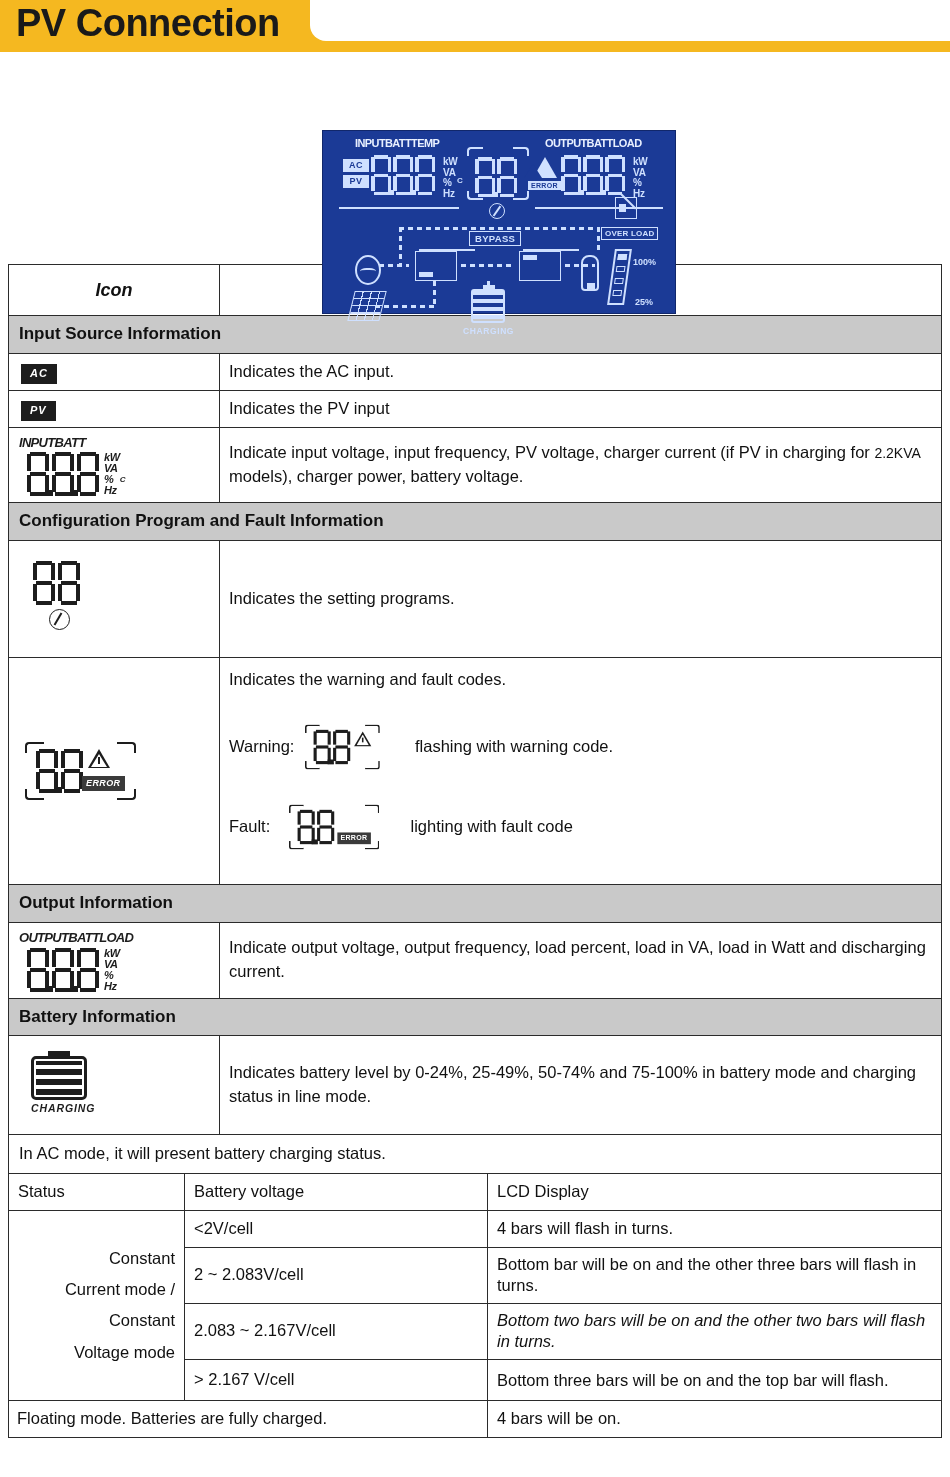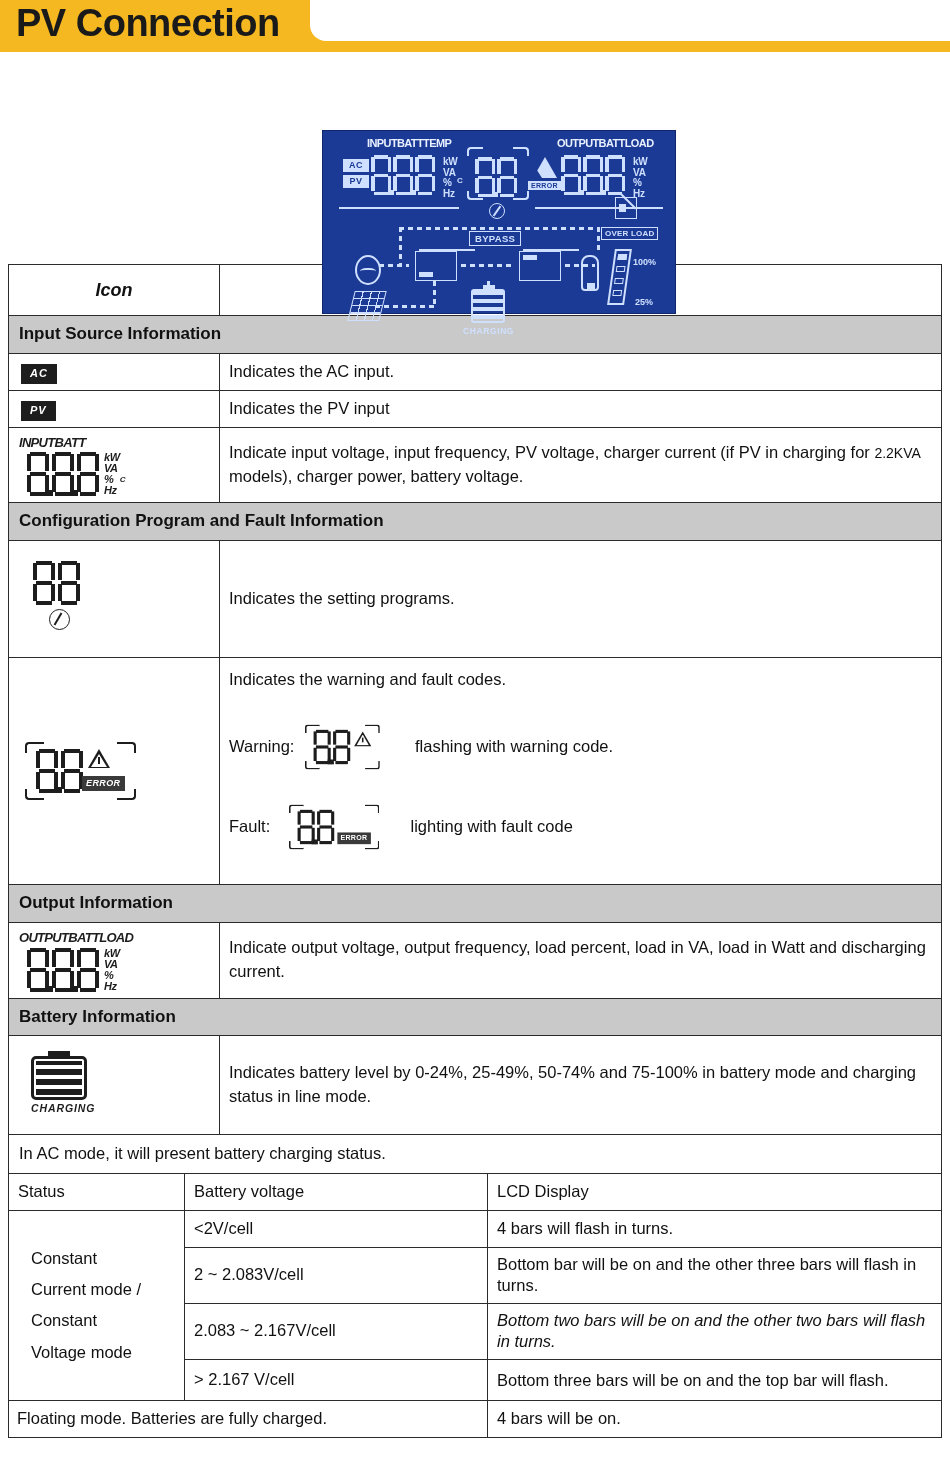--- a/index.html
+++ b/index.html
@@ -27,21 +27,21 @@
 
   
   .lcd-wrap{position:relative;width:950px;height:212px;}
   .lcd{
     position:absolute;left:322px;top:78px;width:354px;height:184px;
     background:#1B3A96;border:1px solid #11276b;
     box-sizing:border-box;
   }
   .lcd *{box-sizing:border-box;}
   .lcd-txt{color:#e9f0ff;font-weight:bold;font-family:"Liberation Sans", sans-serif;}
-  .lbl-row{position:absolute;top:6px;left:12px;width:100%;height:14px;}
+  .lbl-row{position:absolute;top:6px;left:0;width:100%;height:14px;}
   .lbl-input{position:absolute;left:32px;top:0;font-size:11px;letter-spacing:-0.6px;}
   .lbl-output{position:absolute;left:222px;top:0;font-size:11px;letter-spacing:-0.6px;}
 
   .seg-group{position:absolute;}
   .digit{
     display:inline-block;width:20px;height:40px;position:relative;margin-right:2px;vertical-align:top;
   }
   .digit i{position:absolute;background:#cfe0ff;display:block;}
   .seg-a{left:3px;top:0;width:14px;height:3.5px;}
   .seg-b{right:0;top:2px;width:3.5px;height:15px;}
@@ -399,21 +399,21 @@
       <col style="width:303px;">
       <col>
     </colgroup>
   <tbody>
     <tr>
       <td>Status</td>
       <td>Battery voltage</td>
       <td>LCD Display</td>
     </tr>
     <tr>
-      <td rowspan="4" style="vertical-align:middle;padding-left:22px;line-height:1.9;">
+      <td rowspan="4" style="vertical-align:middle;padding-left:22px;line-height:1.9;text-align:right;">
         <div>Constant</div>
         <div>Current mode /</div>
         <div>Constant</div>
         <div>Voltage mode</div>
       </td>
       <td>&lt;2V/cell</td>
       <td>4 bars will flash in turns.</td>
     </tr>
     <tr>
       <td>2 ~ 2.083V/cell</td>

